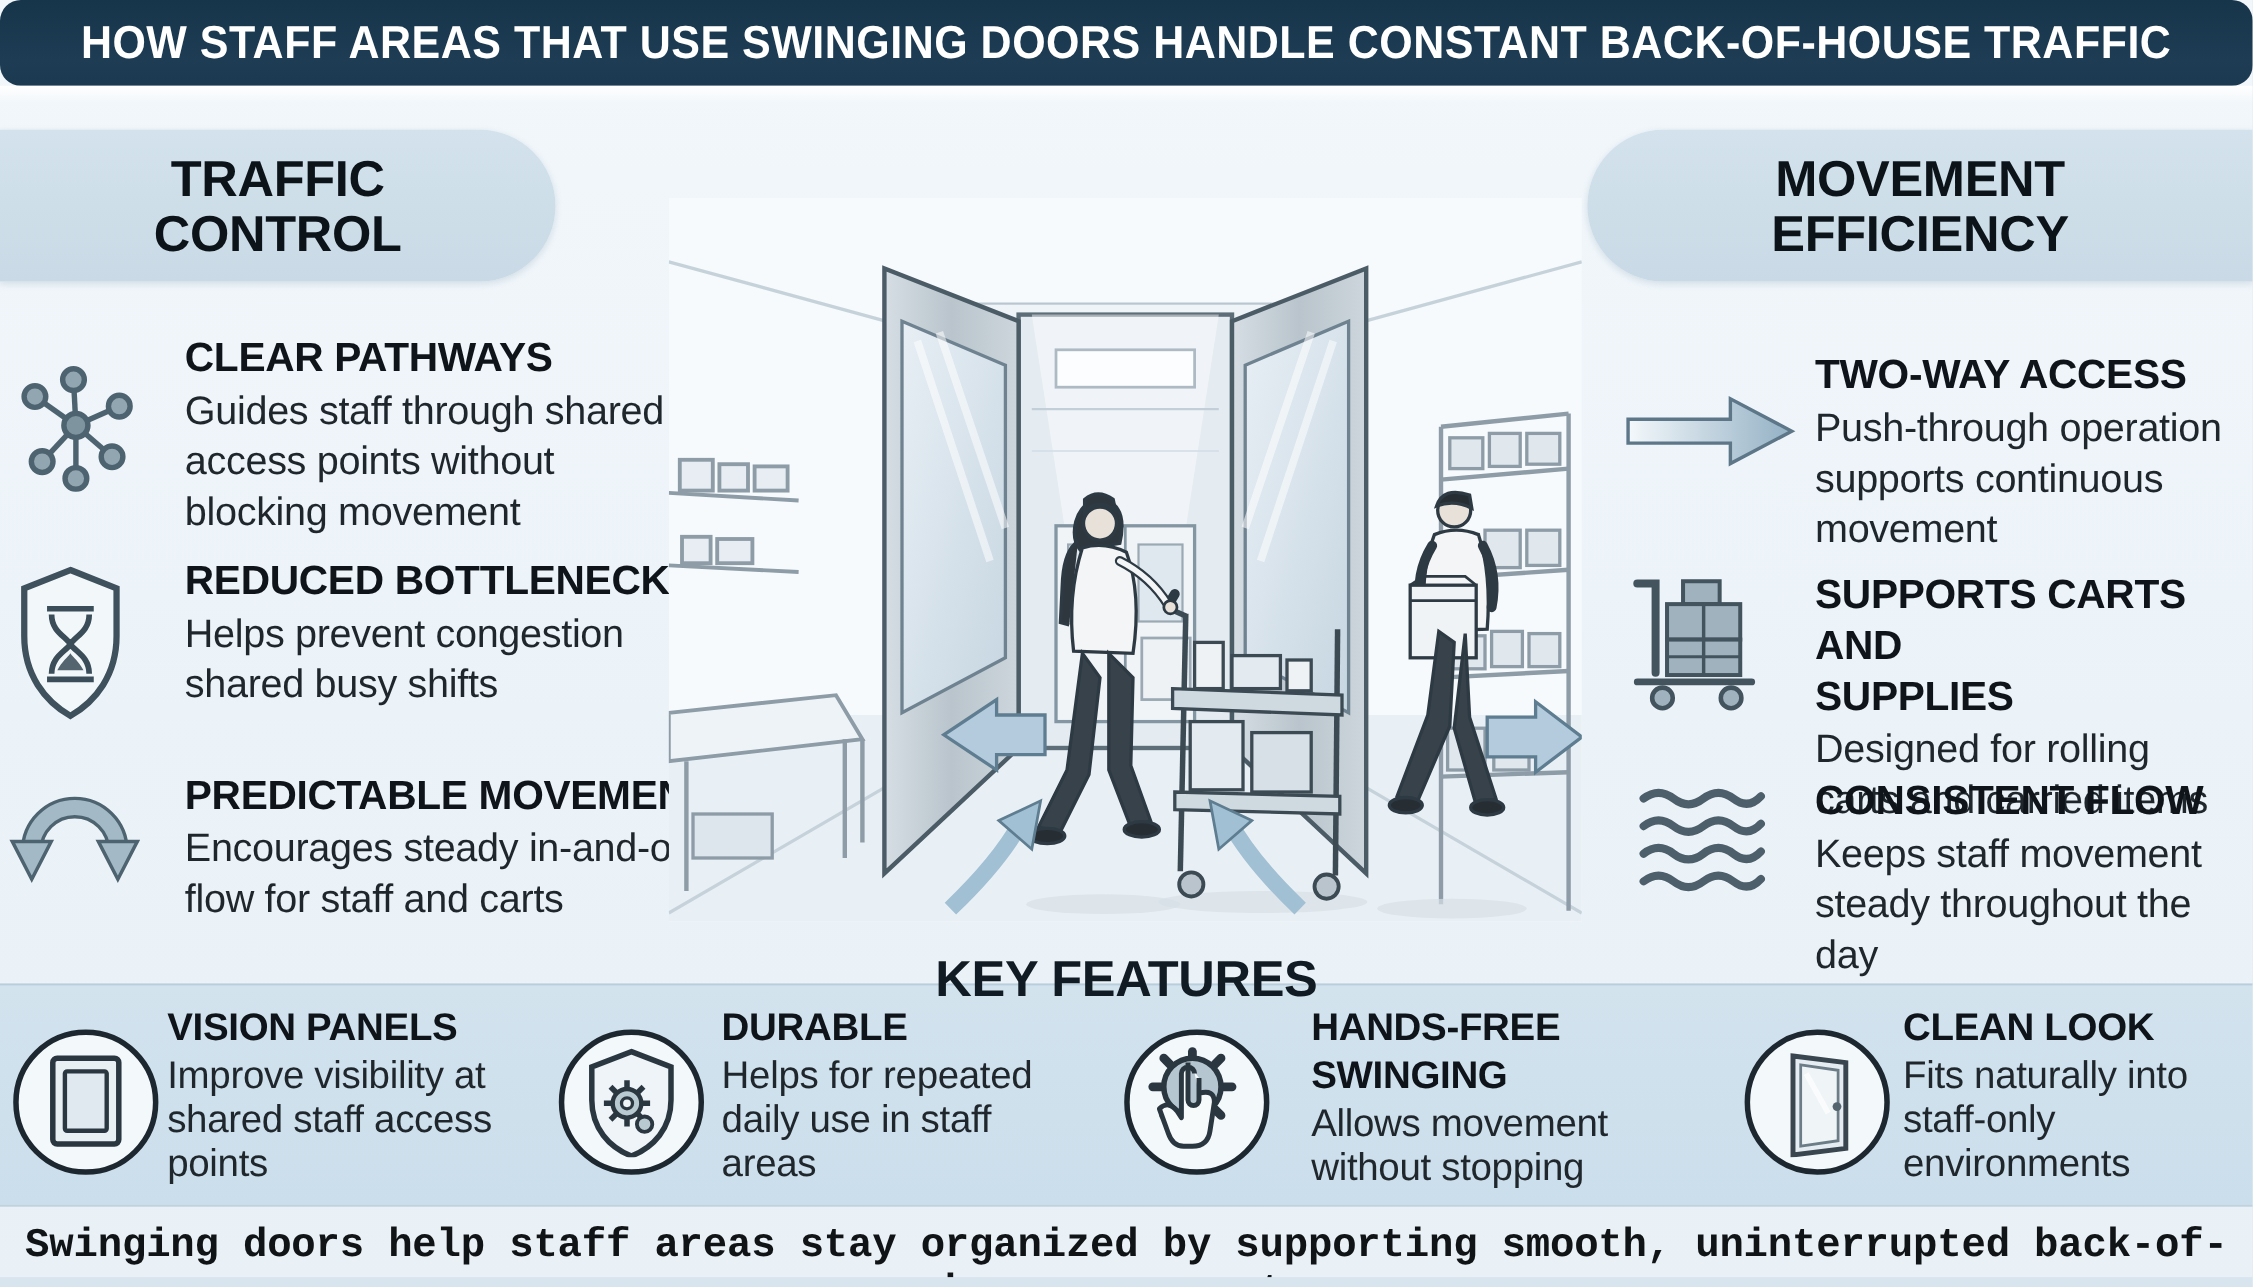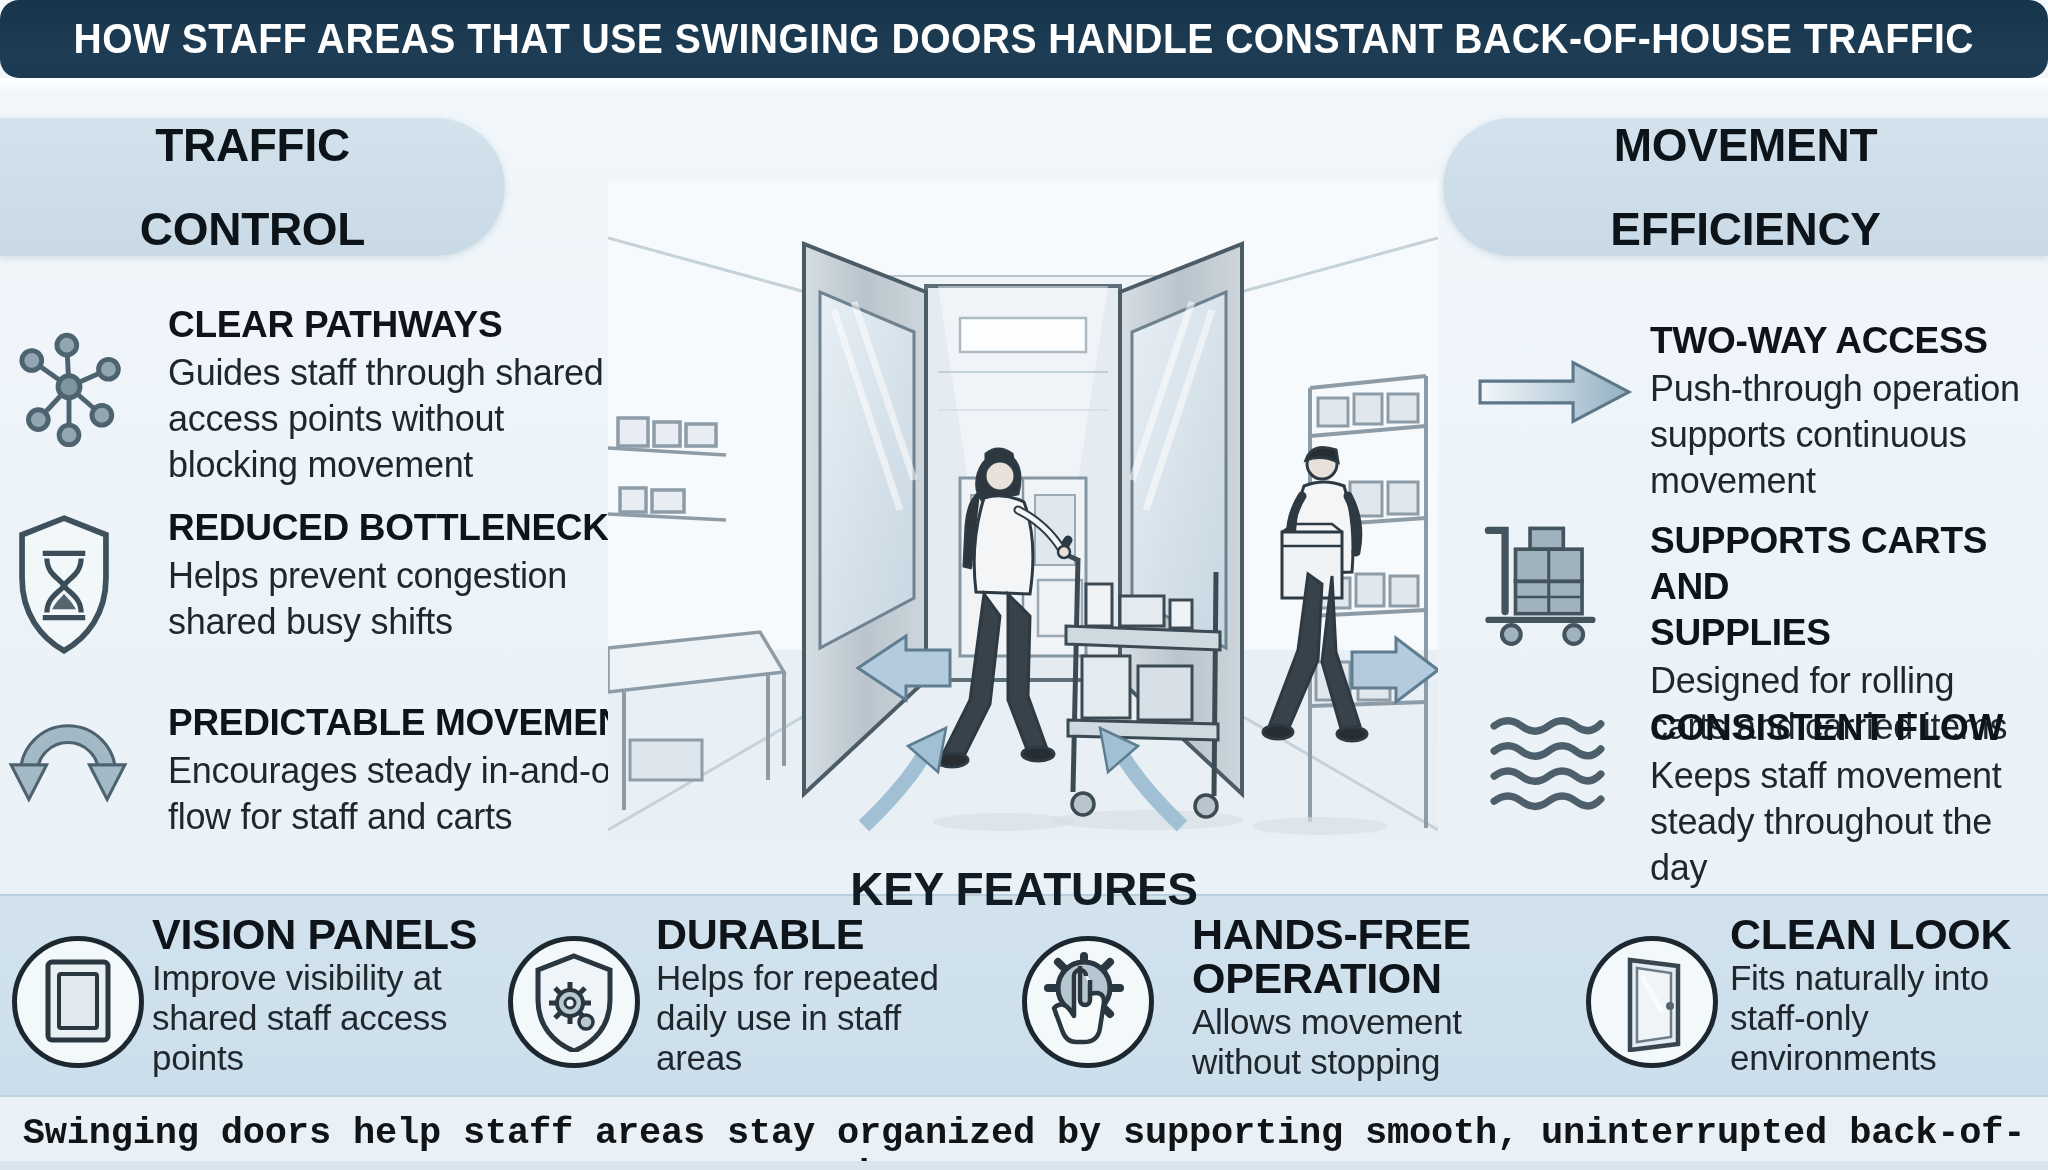--- a/index.html
+++ b/index.html
@@ -23,21 +23,21 @@
     background:linear-gradient(180deg,#ffffff 0%,rgba(255,255,255,0) 100%);}
   
   .pill{
     position:absolute;top:118px;height:138px;
     background:linear-gradient(180deg,#d3e2ec 0%,#c9dae6 100%);
     display:flex;align-items:center;justify-content:center;
     box-shadow:0 2px 6px rgba(120,150,170,.25);
   }
   .pill-left{left:0;width:505px;border-radius:0 70px 70px 0;}
   .pill-right{left:1443px;width:605px;border-radius:70px 0 0 70px;}
-  .pill-text{font-size:46px;font-weight:800;line-height:84px;text-align:center;color:#0c141a;letter-spacing:-.3px;}
+  .pill-text{font-size:46px;font-weight:800;line-height:50px;text-align:center;color:#0c141a;letter-spacing:-.3px;}
   
   .icon-box{position:absolute;}
   .txt{position:absolute;}
   .item-title{font-size:37px;font-weight:800;color:#0e1419;line-height:46px;letter-spacing:-.3px;}
   .item-desc{font-size:36px;font-weight:400;color:#1f262c;line-height:46px;letter-spacing:-.3px;margin-top:2px;}
   
   .illustration{position:absolute;left:608px;top:180px;width:830px;height:658px;}
   
   .kf-heading{
     position:absolute;left:0;top:862px;width:2048px;text-align:center;
@@ -47,21 +47,21 @@
     position:absolute;left:0;top:894px;width:2048px;height:199px;
     background:linear-gradient(180deg,#d2e3ee 0%,#cbdeeb 100%);
     border-top:2px solid #b9cedd;border-bottom:2px solid #bed2e0;z-index:1;
   }
   .feature-circle{
     position:absolute;top:936px;width:132px;height:132px;border-radius:50%;
     background:#f3f8fa;border:5px solid #1d2730;box-sizing:border-box;z-index:2;
     display:flex;align-items:center;justify-content:center;
   }
   .feature-txt{position:absolute;z-index:2;}
-  .feature-title{font-size:43px;font-weight:800;color:#0e1419;line-height:44px;letter-spacing:-.3px;}
+  .feature-title{font-size:35px;font-weight:800;color:#0e1419;line-height:44px;letter-spacing:-.3px;}
   .feature-desc{font-size:35px;font-weight:400;color:#1f262c;line-height:40px;letter-spacing:-.3px;margin-top:2px;}
   
   .tagline{
     position:absolute;left:0;top:1112px;width:2048px;text-align:center;
     font-size:37px;font-weight:700;color:#101417;letter-spacing:-.2px;font-family:Liberation Mono, monospace;
   }
   .bottom-strip{position:absolute;left:0;bottom:0;width:2048px;height:9px;background:#d8e5ef;}
 </style>
 </head>
 <body>
@@ -376,21 +376,21 @@
           <line x1="66" y1="18" x2="72" y2="12"></line>
         <line x1="26" y1="58" x2="20" y2="64"></line>
           <line x1="66" y1="58" x2="72" y2="64"></line>
       </g>
       <circle cx="46" cy="38" r="26" fill="#b5c6d0" stroke="#2a3740" stroke-width="5"></circle>
       <path d="M42,16 v34 a5,5 0 0 0 10,0 v-20 M52,44 q14,-4 14,8 l-4,26 q-2,14 -16,14 h-8 q-10,0 -14,-12 l-8,-22 q8,-8 16,2 l4,6 V26 a6,6 0 0 1 12,0" fill="#f7fafb" stroke="#2a3740" stroke-width="4.5" stroke-linejoin="round"></path>
     </svg>
   </div>
   <div class="feature-txt" style="left:1192px;top:912px;width:340px;">
     <div class="feature-title pre">HANDS-FREE
-OPERATION</div>
+SWINGING</div>
     <div class="feature-desc pre">Allows movement
 without stopping</div>
   </div>
 
   <div class="feature-circle" style="left:1586px;">
     <svg width="96" height="100" viewBox="0 0 96 100">
       <polygon points="26,8 74,14 74,92 26,98" fill="#e6edf2" stroke="#39464f" stroke-width="4.5"></polygon>
       <polygon points="33,16 67,21 67,85 33,90" fill="#eff4f7" stroke="#6c7d88" stroke-width="2.5"></polygon>
       <path d="M38,24 L58,60" stroke="#ffffff" stroke-width="5" opacity=".7"></path>
       <circle cx="66" cy="54" r="4" fill="#55656f"></circle>

